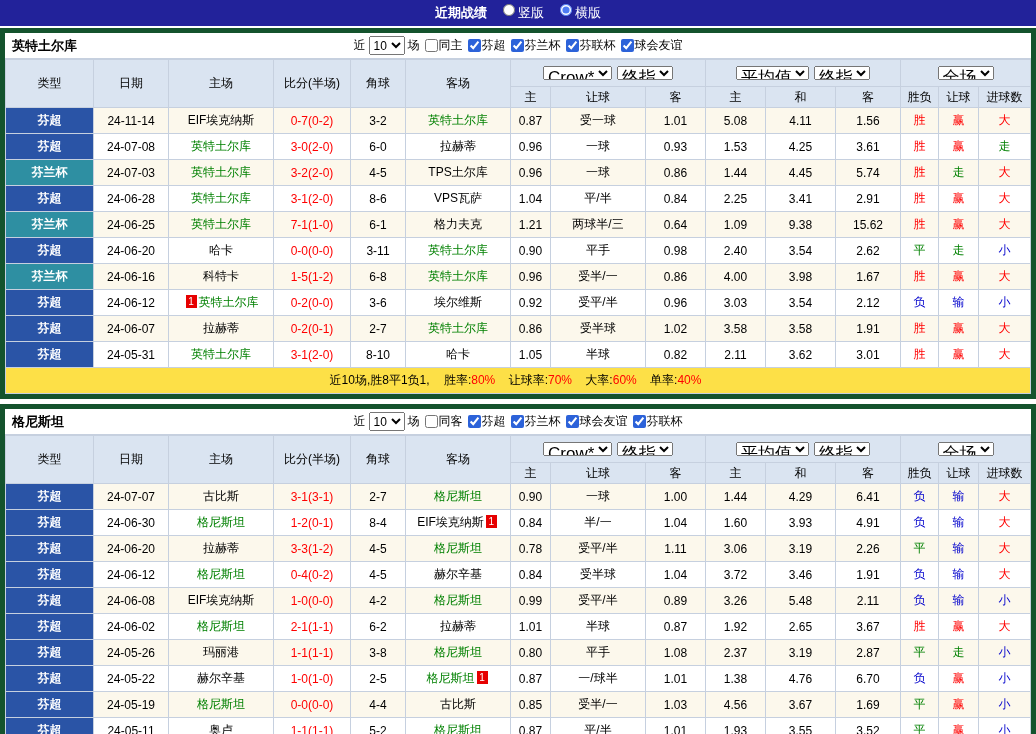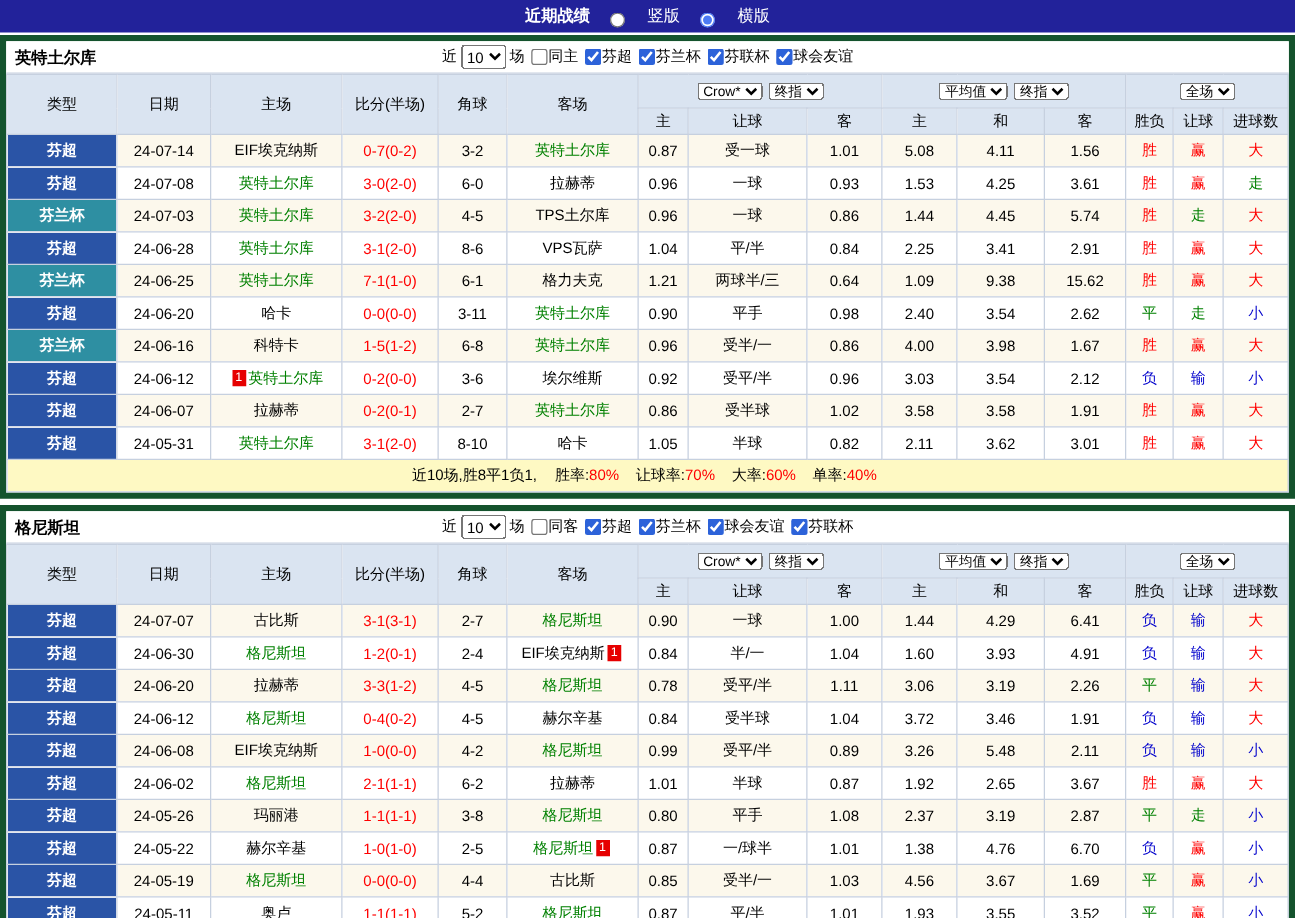--- a/index.html
+++ b/index.html
@@ -1,53 +1,53 @@
 <!DOCTYPE html>
 <html style="--topbar-bg: #22229a; --header-bg: #dae4f1; --grid-border: #c6d0df; --stripe-bg: #fcf8ec; --super-league-bg: #2a54a6; --cup-bg: #2e8fa2; --score-color: #ff0000; --focus-team: #008000; --win-color: #ff0000; --draw-color: #008000; --lose-color: #0000cc;"><head>
 <meta charset="utf-8">
 <style>
   html,body{margin:0;padding:0}
   body{width:1036px;font-family:"Liberation Sans","DejaVu Sans",sans-serif;font-size:12px;color:#000;background:#fff}
 
   .topbar{height:26px;background:var(--topbar-bg,#22229a);display:flex;align-items:center;justify-content:center;gap:16px;color:#fff;font-size:13px}
   .topbar .title{font-weight:bold}
-  .radio-option{display:inline-flex;align-items:flex-end;gap:18px;cursor:pointer}
+  .radio-option{display:inline-flex;align-items:flex-start;gap:3px;cursor:pointer}
   .radio-option input{width:12px;height:12px;margin:0;accent-color:#4d7bf3}
 
   .sections{display:flex;flex-direction:column;gap:5px;margin-top:2px}
   .section{border:5px solid #14532d}
 
   .section-bar{position:relative;height:25px;display:flex;align-items:center;justify-content:center;background:#fff;border-bottom:1px solid var(--grid-border,#c6d0df)}
   .team-name{position:absolute;left:7px;font-weight:bold;font-size:13px}
   .controls{display:flex;align-items:center;gap:3px}
   .controls select{font-size:12px;height:19px;vertical-align:middle}
   .cb{display:inline-flex;align-items:center;margin-left:2px;cursor:pointer;white-space:nowrap}
   .cb input{width:13px;height:13px;margin:0 1px 0 0;accent-color:#2c62d9}
 
   table{width:100%;border-collapse:collapse;table-layout:fixed}
   th,td{border:1px solid var(--grid-border,#c6d0df);text-align:center;padding:0 2px;overflow:hidden;white-space:nowrap;font-weight:normal}
   thead th{background:var(--header-bg,#dae4f1)}
   thead tr.grp th{height:26px}
   thead tr.sub th{height:20px}
   .grp-selects{display:flex;justify-content:center;align-items:center;gap:5px}
-  .grp-selects select{font-size:11px;height:14px}
+  .grp-selects select{font-size:17px;height:14px}
 
   tbody td{height:25px}
   tbody tr:nth-child(odd) td{background:var(--stripe-bg,#fcf8ec)}
   td.league{color:#fff;font-weight:bold}
   td.league.lg-super{background:var(--super-league-bg,#2a54a6) !important}
   td.league.lg-cup{background:var(--cup-bg,#2e8fa2) !important}
   .score{color:var(--score-color,#ff0000)}
   .focus-team{color:var(--focus-team,#008000)}
   .card-badge{display:inline-block;background:#e60000;color:#fff;font-size:10px;line-height:13px;width:11px;height:13px;margin:0 2px;vertical-align:1px}
   .res-r{color:var(--win-color,#ff0000)}
   .res-g{color:var(--draw-color,#008000)}
   .res-b{color:var(--lose-color,#0000cc)}
 
-  tfoot td{height:25px;background:#fef9c3}
+  tfoot td{height:25px;background:#fde047}
   .sum{margin-right:6px}
   .stat{margin:0 5px}
   .stat-value{color:var(--win-color,#ff0000)}
 </style>
 </head>
 <body>
 
 <div class="topbar">
   <span class="title">近期战绩</span>
   <label class="radio-option">
@@ -143,21 +143,21 @@
           <th>和</th>
           <th>客</th>
           <th>胜负</th>
           <th>让球</th>
           <th>进球数</th>
         </tr>
       </thead>
       <tbody id="tbody-0">
           <tr>
             <td class="league lg-super">芬超</td>
-            <td>24-07-14</td>
+            <td>24-11-14</td>
             <td><span>EIF埃克纳斯</span></td>
             <td class="score">0-7(0-2)</td>
             <td>3-2</td>
             <td><span class="focus-team">英特土尔库</span></td>
             <td>0.87</td>
             <td>受一球</td>
             <td>1.01</td>
             <td>5.08</td>
             <td>4.11</td>
             <td>1.56</td>
@@ -434,21 +434,21 @@
             <td>6.41</td>
             <td class="res-b">负</td>
             <td class="res-b">输</td>
             <td class="res-r">大</td>
           </tr>
           <tr>
             <td class="league lg-super">芬超</td>
             <td>24-06-30</td>
             <td><span class="focus-team">格尼斯坦</span></td>
             <td class="score">1-2(0-1)</td>
-            <td>2-4</td>
+            <td>8-4</td>
             <td><span>EIF埃克纳斯</span><span class="card-badge">1</span></td>
             <td>0.84</td>
             <td>半/一</td>
             <td>1.04</td>
             <td>1.60</td>
             <td>3.93</td>
             <td>4.91</td>
             <td class="res-b">负</td>
             <td class="res-b">输</td>
             <td class="res-r">大</td>

